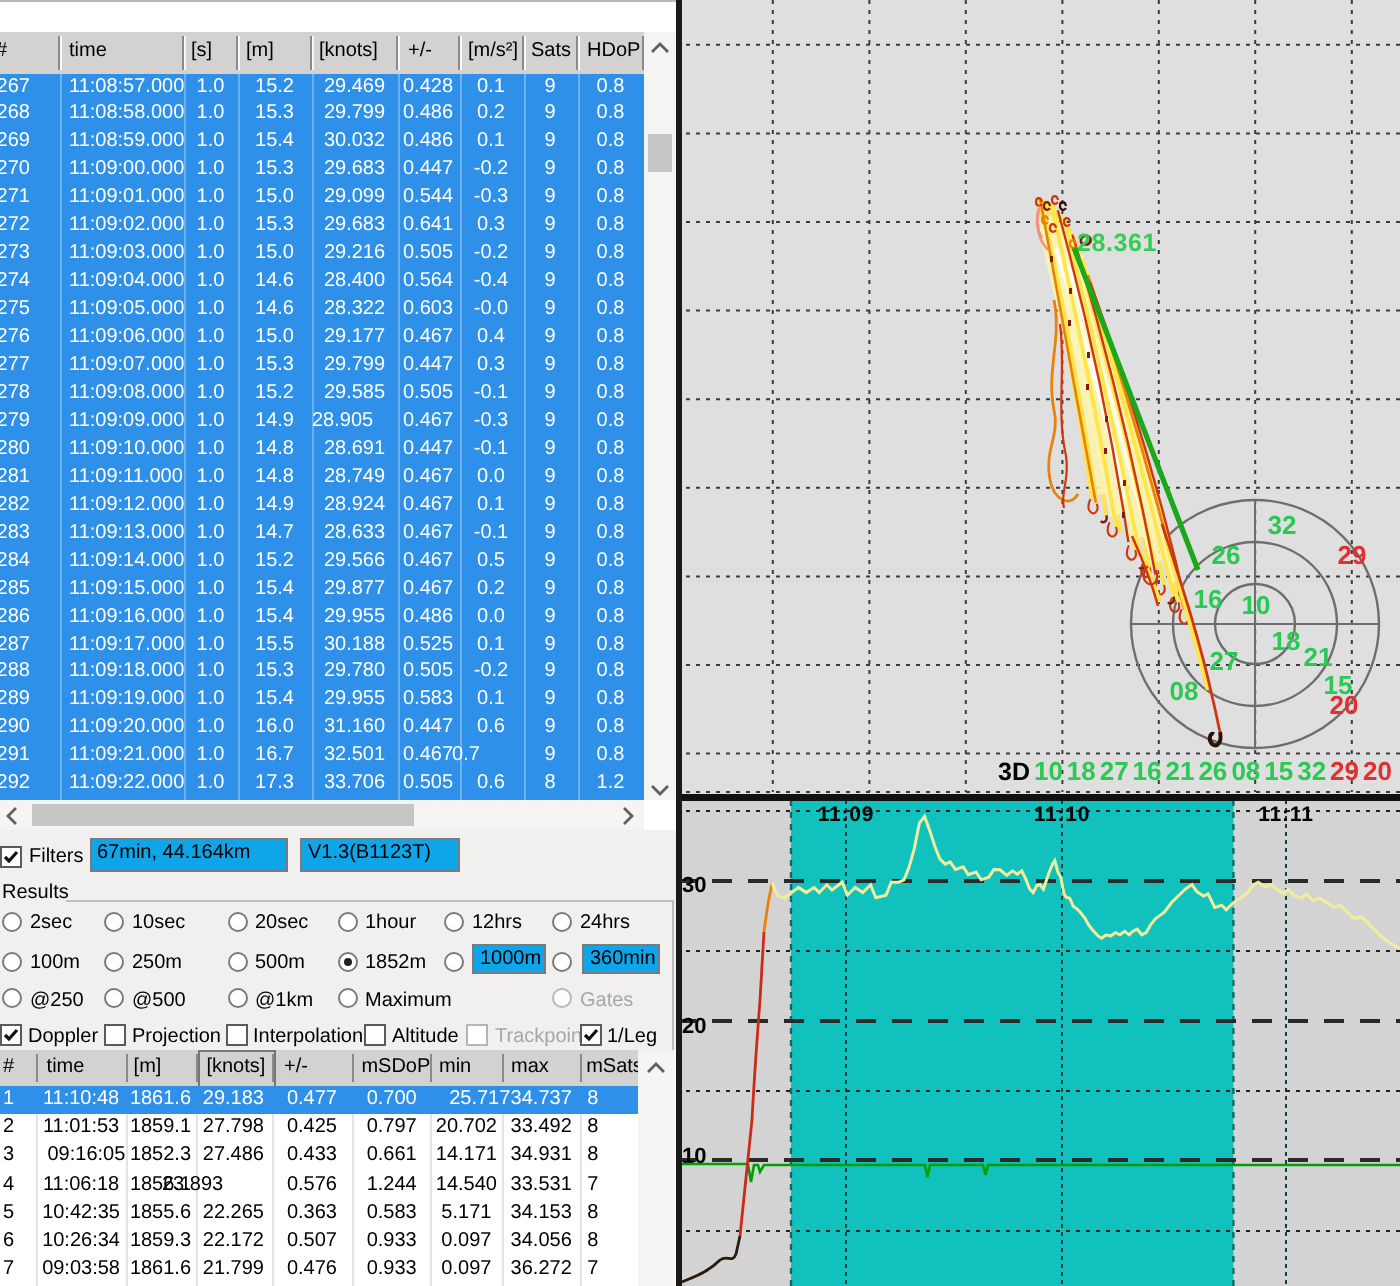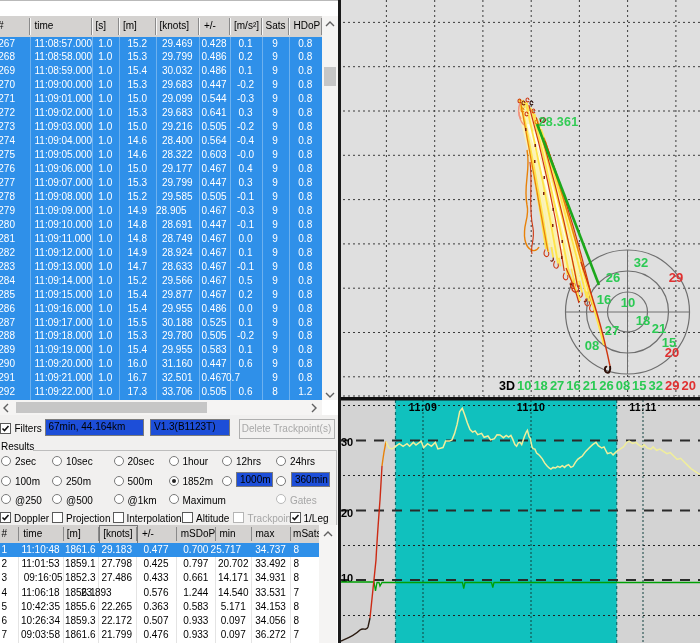--- a/index.html
+++ b/index.html
@@ -22,21 +22,21 @@
 
 #panel{position:absolute;left:0;top:415px;width:338px;height:228px;background:#F1F0EF;font-size:10px;color:#000;}
 .cb{position:absolute;width:9px;height:9px;background:#fff;border:1px solid #5a5a5a;}
 .cb.dis{border-color:#b5b5b5;}
 .cb svg{position:absolute;left:0px;top:0px;}
 .rad{position:absolute;width:8px;height:8px;background:#fff;border:1px solid #7a7a7a;border-radius:50%;}
 .rad.dis{border-color:#b8b8b8;}
 .rad .dot{position:absolute;left:2px;top:2px;width:4px;height:4px;border-radius:50%;background:#222;}
 .lbl{position:absolute;font-size:10px;line-height:11px;color:#000;white-space:nowrap;}
 .lbl.dis{color:#a6a6a6;}
-.inp{position:absolute;background:#1d4ed8;border:1px solid #7b7b7b;font-size:10px;line-height:14px;color:#000;white-space:nowrap;padding-left:3px;}
+.inp{position:absolute;background:#0ea5e9;border:1px solid #7b7b7b;font-size:10px;line-height:14px;color:#000;white-space:nowrap;padding-left:3px;}
 
 #btab{position:absolute;left:0;top:525px;width:338px;height:118px;background:#fff;}
 #btab .bhdr{position:absolute;left:0;top:0;width:320px;height:18px;background:#D4D2D0;border-bottom:1px solid #9a9a9a;}
 .bhc{position:absolute;top:0;height:18px;line-height:18px;font-size:10px;color:#000;white-space:nowrap;}
 .bhsep{position:absolute;top:2px;height:14px;width:1px;background:#8a8a8a;}
 .brow{position:absolute;left:0;width:320px;height:14.2px;color:#000;}
 .brow.sel{background:#2F90E9;color:#fff;}
 .bc{position:absolute;top:0;height:14.2px;line-height:14.5px;font-size:10px;white-space:nowrap;}
 .bgrid{position:absolute;top:18px;width:1px;height:100px;background:#E4E4E4;}
 
@@ -397,21 +397,20 @@
 <div id="panel">
 
   <div class="cb" style="left:0px;top:7.5px">
         <svg width="9" height="9">
           <polyline points="1.5,4.5 3.5,6.5 7.5,2" fill="none" stroke="#111" stroke-width="1.6"></polyline>
         </svg>
       </div>
   <div class="lbl" style="left:14.5px;top:7.5px">Filters</div>
   <div class="inp" style="left:44.5px;top:4px;width:94px;height:15px;">67min, 44.164km</div>
   <div class="inp" style="left:150px;top:4px;width:75px;height:15px;">V1.3(B1123T)</div>
-  <div style="position:absolute;left:238.5px;top:4px;width:94px;height:18px;background:#F2F1F0;border:1px solid #AFAFAF;color:#A8A8A8;font-size:10px;line-height:17px;text-align:center;white-space:nowrap;">Delete Trackpoint(s)</div>
 
   <div class="lbl" style="left:1px;top:26px">Results</div>
   <div style="position:absolute;left:0px;top:35px;width:336px;height:74px;border:1px solid #BDBDBD;border-left:none;"></div>
   <div style="position:absolute;left:0px;top:35px;width:33px;height:1px;background:#F1F0EF"></div>
 
   <div class="rad" style="left:1px;top:40.5px"></div>
       <div class="lbl" style="left:15px;top:41px">2sec</div>
   <div class="rad" style="left:52px;top:40.5px"></div>
       <div class="lbl" style="left:66px;top:41px">10sec</div>
   <div class="rad" style="left:113.5px;top:40.5px"></div>
@@ -500,21 +499,21 @@
   <div class="bgrid" style="left:215.3px"></div>
   <div class="bgrid" style="left:251.1px"></div>
   <div class="bgrid" style="left:290.1px"></div>
 <div class="brow sel" style="top:18.00px">
 <div class="bc" style="left:1.5px;width:16px;text-align:left">1</div>
 <div class="bc" style="left:18.4px;width:44.3px;text-align:center">11:10:48</div>
 <div class="bc" style="left:62.7px;width:35.1px;text-align:center">1861.6</div>
 <div class="bc" style="left:97.8px;width:37.8px;text-align:center">29.183</div>
 <div class="bc" style="left:135.6px;width:40.8px;text-align:center">0.477</div>
 <div class="bc" style="left:176.4px;width:38.9px;text-align:center">0.700</div>
-<div class="bc" style="left:208px;width:35.8px;text-align:center">25.717</div>
+<div class="bc" style="left:222px;width:35.8px;text-align:center">25.717</div>
 <div class="bc" style="left:251.1px;width:39.0px;text-align:center">34.737</div>
 <div class="bc" style="left:293.6px;width:20px;text-align:left">8</div>
 </div>
 <div class="brow" style="top:32.20px">
 <div class="bc" style="left:1.5px;width:16px;text-align:left">2</div>
 <div class="bc" style="left:18.4px;width:44.3px;text-align:center">11:01:53</div>
 <div class="bc" style="left:62.7px;width:35.1px;text-align:center">1859.1</div>
 <div class="bc" style="left:97.8px;width:37.8px;text-align:center">27.798</div>
 <div class="bc" style="left:135.6px;width:40.8px;text-align:center">0.425</div>
 <div class="bc" style="left:176.4px;width:38.9px;text-align:center">0.797</div>

